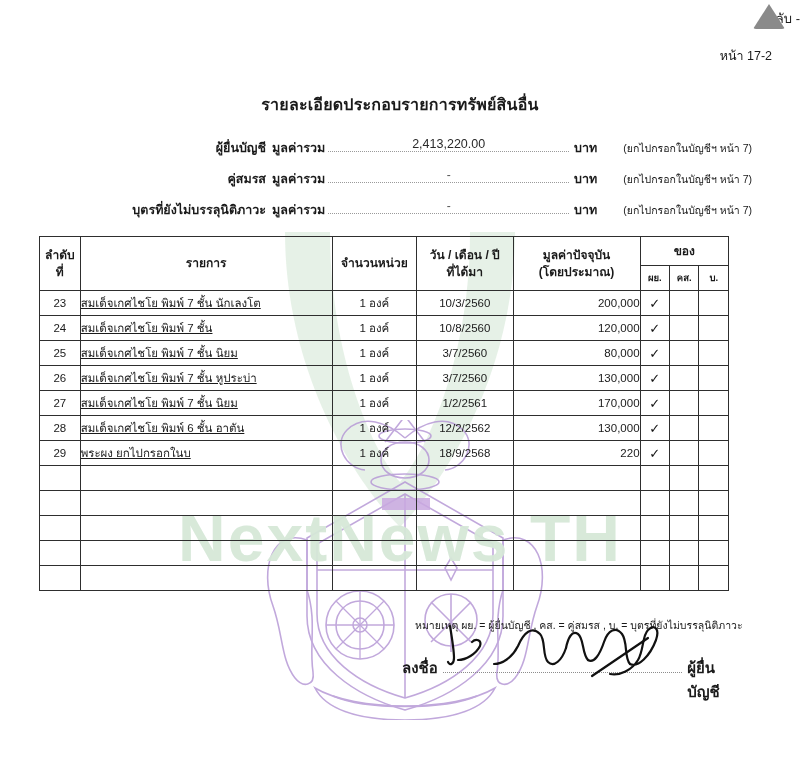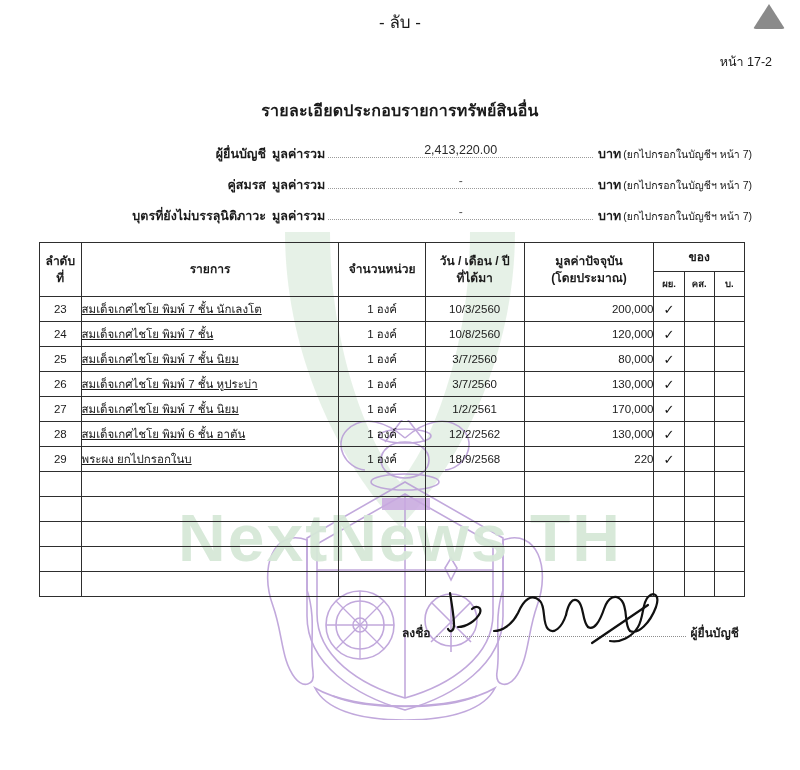--- a/index.html
+++ b/index.html
@@ -68,21 +68,21 @@
     top: 4px;
     width: 0; height: 0;
     border-left: 16px solid transparent;
     border-right: 16px solid transparent;
     border-bottom: 25px solid #8a8a8a;
     border-radius: 3px;
     z-index: 5;
     cursor: pointer;
   }
 
-  #classification { text-align: center; font-size: 17px; padding-top: 8px; }
+  #classification { text-align: right; font-size: 13px; padding-top: 8px; }
   #page-number { text-align: right; font-size: 12.5px; padding-right: 28px; padding-top: 17px; }
   #document-title {
     text-align: center;
     font-size: 16px;
     font-weight: 700;
     padding-top: 26px;
     letter-spacing: .2px;
   }
 
   
@@ -113,24 +113,24 @@
     position: absolute;
     left: 0; right: 0;
     bottom: 0px;
     text-align: center;
     font-size: 12.5px;
     color: #2a2a2a;
     background: transparent;
   }
   .fr-value.dash { font-size: 12px; color: #555; }
   .fr-unit { font-weight: 700; font-size: 12.5px; padding-left: 2px; }
-  .fr-note { font-size: 10.5px; padding-left: 2px; }
+  .fr-note { font-size: 10.5px; padding-left: 26px; }
 
   
-  #asset-table-wrap { margin: 16px 0 0 0; padding: 0 55px 0 39px; }
+  #asset-table-wrap { margin: 16px 16px 0 0; padding: 0 55px 0 39px; }
   table#asset-table {
     width: 100%;
     border-collapse: collapse;
     table-layout: fixed;
     background: transparent;
   }
   #asset-table th, #asset-table td {
     border: 1px solid #2e2e2e;
     font-size: 11.5px;
     font-weight: normal;
@@ -172,21 +172,21 @@
     font-size: 10.5px;
     text-align: left;
     padding-left: 368px;
     white-space: nowrap;
   }
   #signature-block {
     display: flex;
     align-items: baseline;
     margin-top: 22px;
     padding-left: 355px;
-    font-size: 12px;
+    font-size: 15px;
     position: relative;
   }
   .sig-label { font-weight: 700; }
   .sig-line {
     width: 250px;
     border-bottom: 1.5px dotted #8d8d8d;
     height: 14px;
     margin: 0 5px;
   }
   .sig-role { font-weight: 700; }
@@ -455,20 +455,21 @@
             <td class="c-value"></td>
             <td class="c-chk"></td>
             <td class="c-chk"></td>
             <td class="c-chk"></td>
           </tr>
         </tbody>
     </table>
   </div>
 
   <div id="footer-area">
+    <div id="remark-note">หมายเหตุ ผย. = ผู้ยื่นบัญชี , คส. = คู่สมรส , บ. = บุตรที่ยังไม่บรรลุนิติภาวะ</div>
 
     <div id="signature-block">
       <span class="sig-label">ลงชื่อ</span>
       <span class="sig-line"></span>
       <span class="sig-role">ผู้ยื่นบัญชี</span>
 
       <svg id="signature-mark" viewBox="0 0 290 58">
         <g fill="none" stroke="#111" stroke-width="2.2" stroke-linecap="round">
           <path d="M8 6 C10 18, 12 30, 12 38 C12 44, 8 46, 6 42"></path>
           <path d="M16 40 C24 40, 34 34, 38 26 C40 20, 34 18, 30 22"></path>

